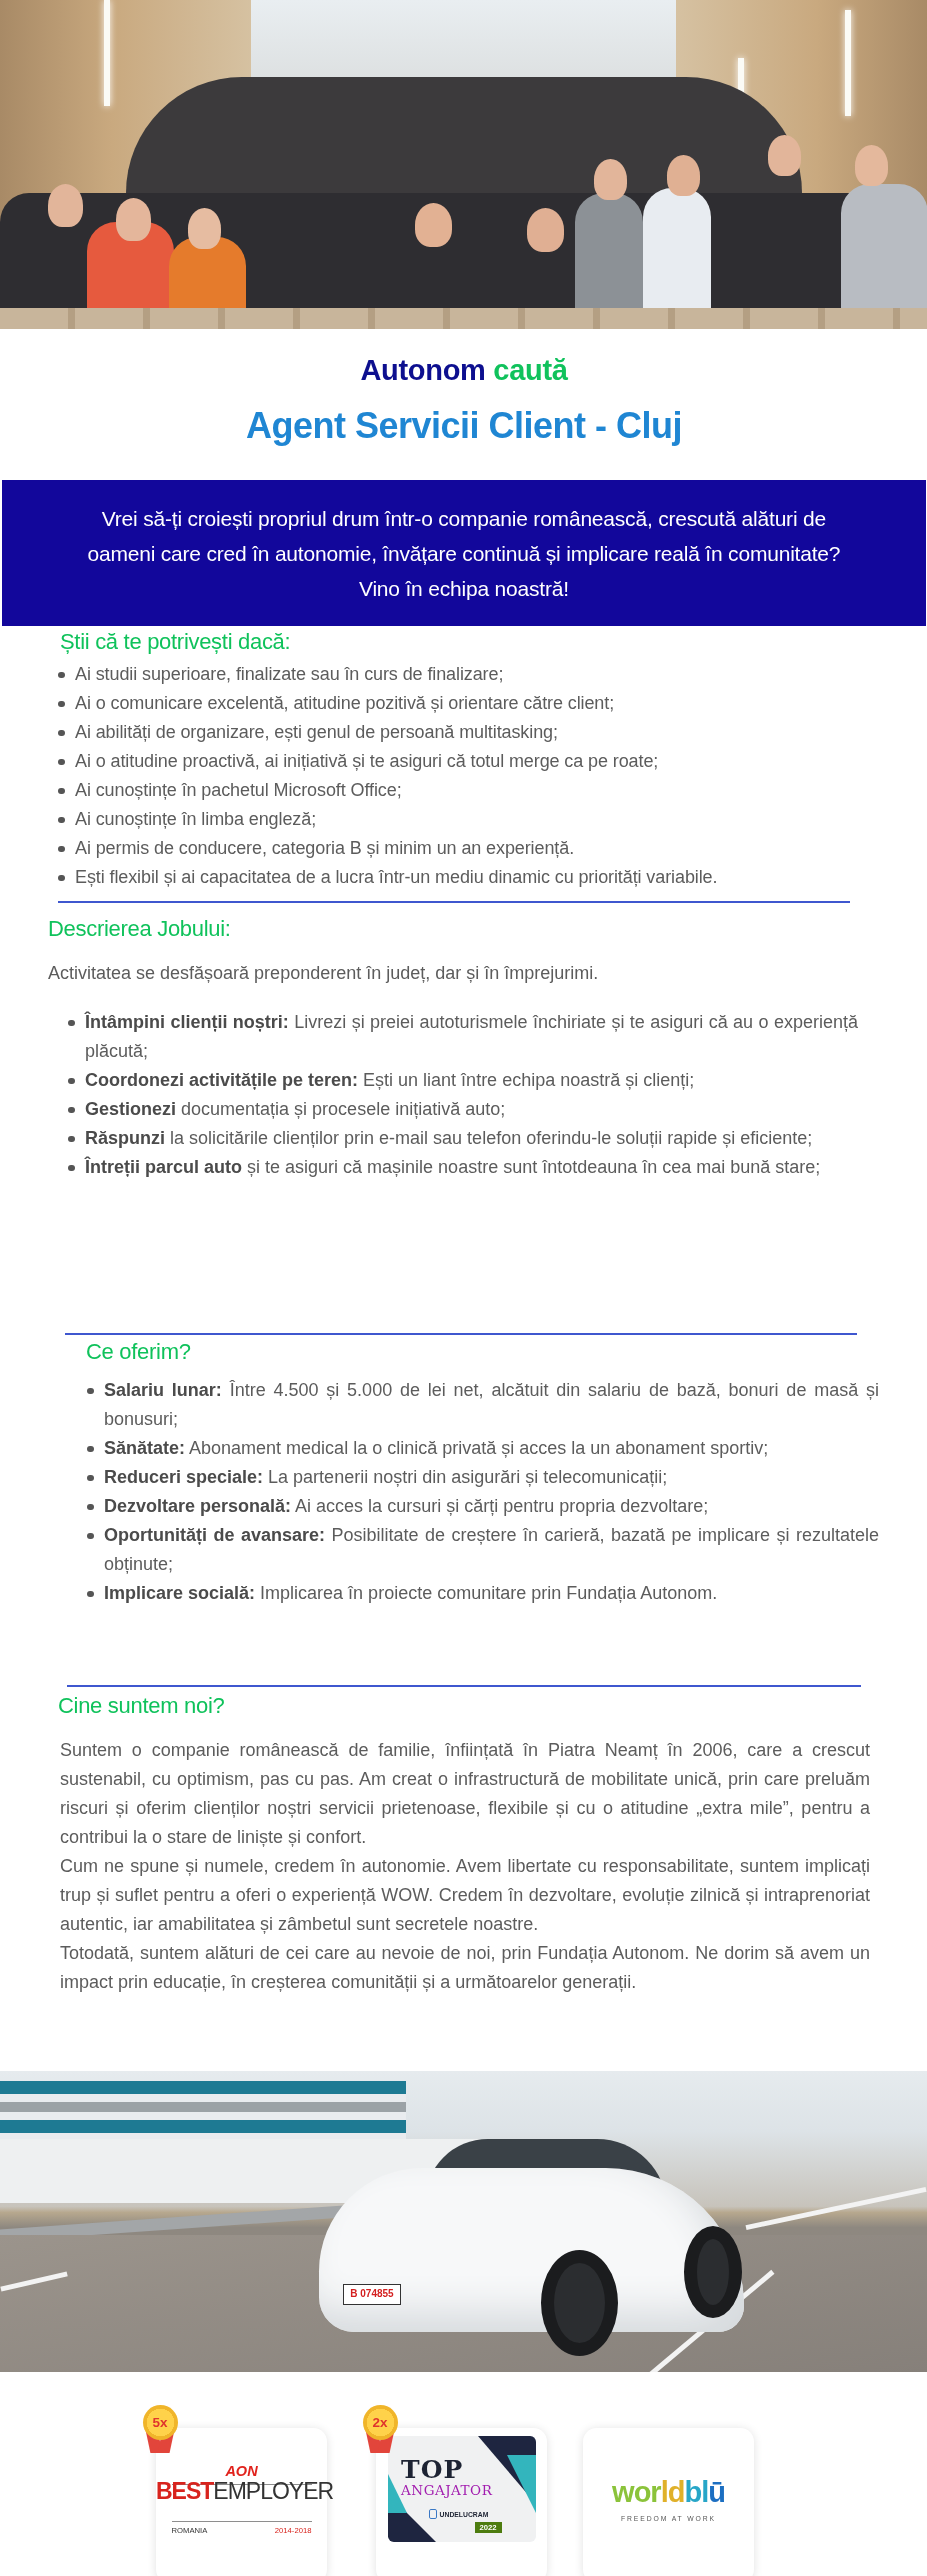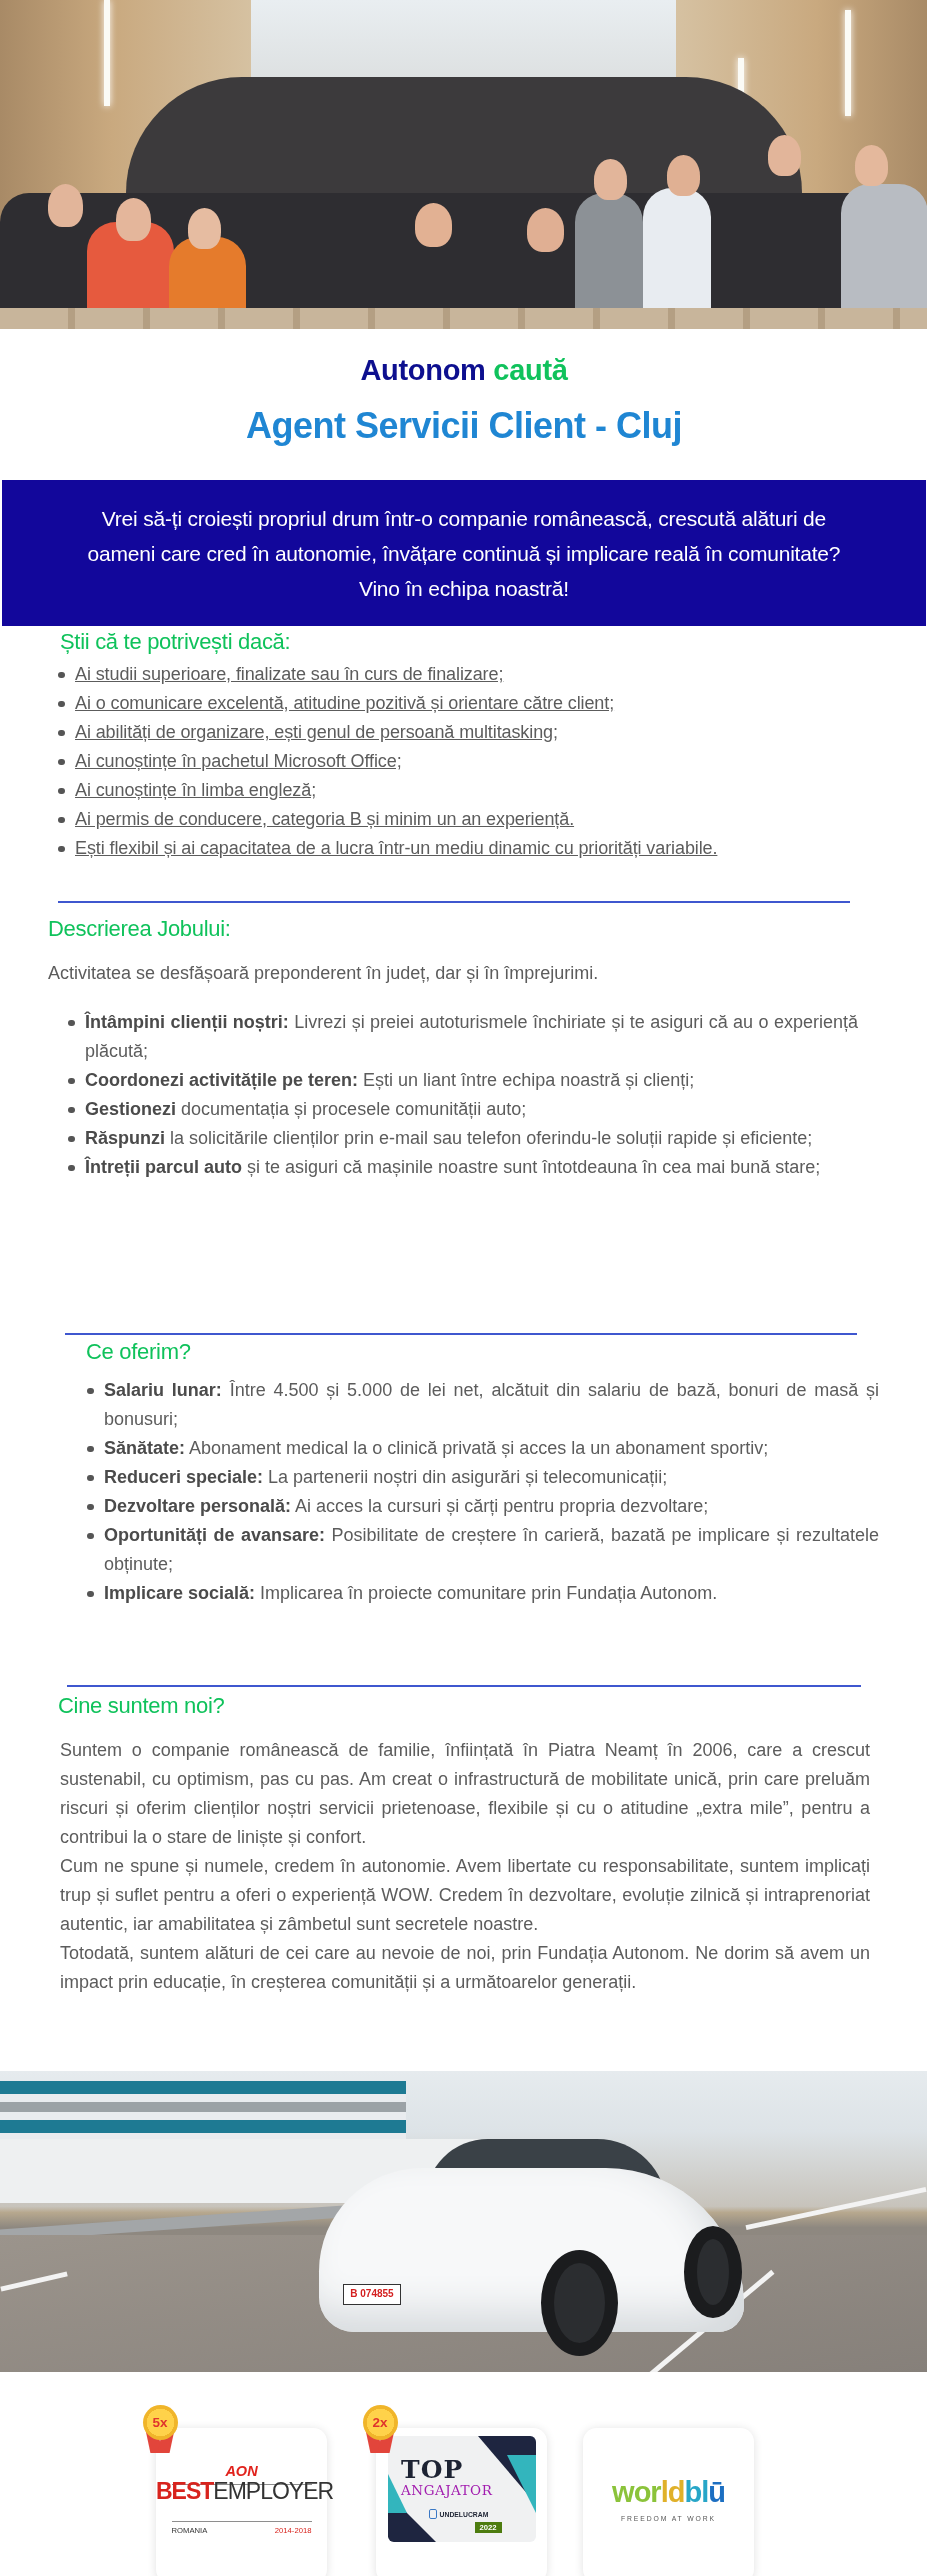--- a/index.html
+++ b/index.html
@@ -33,21 +33,21 @@
 
     
     .h { position: absolute; color: #0fc25b; font-size: 22px; letter-spacing: -0.3px; }
     .list { position: absolute; list-style: none; }
     .list li { position: relative; padding-left: 21px; font-size: 18px; color: #5c5c5c; }
     .list li::before { content: ""; position: absolute; left: 3.9px; width: 6.8px; height: 6.8px;
       border-radius: 50%; background: #555; }
     .list li b { color: #4b4b4b; }
 
     .req { left: 54px; top: 660px; width: 850px; }
-    .req li { line-height: 29px; letter-spacing: -0.1px; text-decoration: underline; }
+    .req li { line-height: 29px; letter-spacing: -0.1px; }
     .req li::before { top: 11.6px; }
 
     .divider { position: absolute; height: 1.9px; background: #3f57cf; }
 
     .para { position: absolute; font-size: 18px; color: #5c5c5c; line-height: 29px; text-align: justify; }
 
     .job { left: 64px; top: 1008px; width: 794px; }
     .job li { line-height: 29px; text-align: justify; margin-bottom: 0; }
     .job li::before { top: 11.6px; }
 
@@ -153,33 +153,34 @@
 
 <div class="banner">
   <p>Vrei să-ți croiești propriul drum într-o companie românească, crescută alături de oameni care cred în autonomie, învățare continuă și implicare reală în comunitate? Vino în echipa noastră!</p>
 </div>
 
 <div class="h" style="left:60px;top:629px;">Știi că te potrivești dacă:</div>
 <ul class="list req">
   <li>Ai studii superioare, finalizate sau în curs de finalizare;</li>
   <li>Ai o comunicare excelentă, atitudine pozitivă și orientare către client;</li>
   <li>Ai abilități de organizare, ești genul de persoană multitasking;</li>
+  <li>Ai o atitudine proactivă, ai inițiativă și te asiguri că totul merge ca pe roate;</li>
   <li>Ai cunoștințe în pachetul Microsoft Office;</li>
   <li>Ai cunoștințe în limba engleză;</li>
   <li>Ai permis de conducere, categoria B și minim un an experiență.</li>
   <li>Ești flexibil și ai capacitatea de a lucra într-un mediu dinamic cu priorități variabile.</li>
 </ul>
 <div class="divider" style="left:58px;top:901px;width:792px;"></div>
 
 <div class="h" style="left:48px;top:916px;">Descrierea Jobului:</div>
 <div class="para" style="left:48px;top:959px;width:831px;">Activitatea se desfășoară preponderent în județ, dar și în împrejurimi.</div>
 <ul class="list job">
   <li><b>Întâmpini clienții noștri:</b><span> Livrezi și preiei autoturismele închiriate și te asiguri că au o experiență plăcută;</span></li>
   <li><b>Coordonezi activitățile pe teren:</b><span> Ești un liant între echipa noastră și clienți;</span></li>
-  <li><b>Gestionezi</b><span> documentația și procesele comunității auto;</span></li>
+  <li><b>Gestionezi</b><span> documentația și procesele inițiativă auto;</span></li>
   <li><b>Răspunzi</b><span> la solicitările clienților prin e-mail sau telefon oferindu-le soluții rapide și eficiente;</span></li>
   <li><b>Întreții parcul auto</b><span> și te asiguri că mașinile noastre sunt întotdeauna în cea mai bună stare;</span></li>
 </ul>
 <div class="divider" style="left:65px;top:1333px;width:792px;"></div>
 
 <div class="h" style="left:86px;top:1339px;">Ce oferim?</div>
 <ul class="list offer">
   <li><b>Salariu lunar:</b><span> Între 4.500 și 5.000 de lei net, alcătuit din salariu de bază, bonuri de masă și bonusuri;</span></li>
   <li><b>Sănătate:</b><span> Abonament medical la o clinică privată și acces la un abonament sportiv;</span></li>
   <li><b>Reduceri speciale:</b><span> La partenerii noștri din asigurări și telecomunicații;</span></li>

